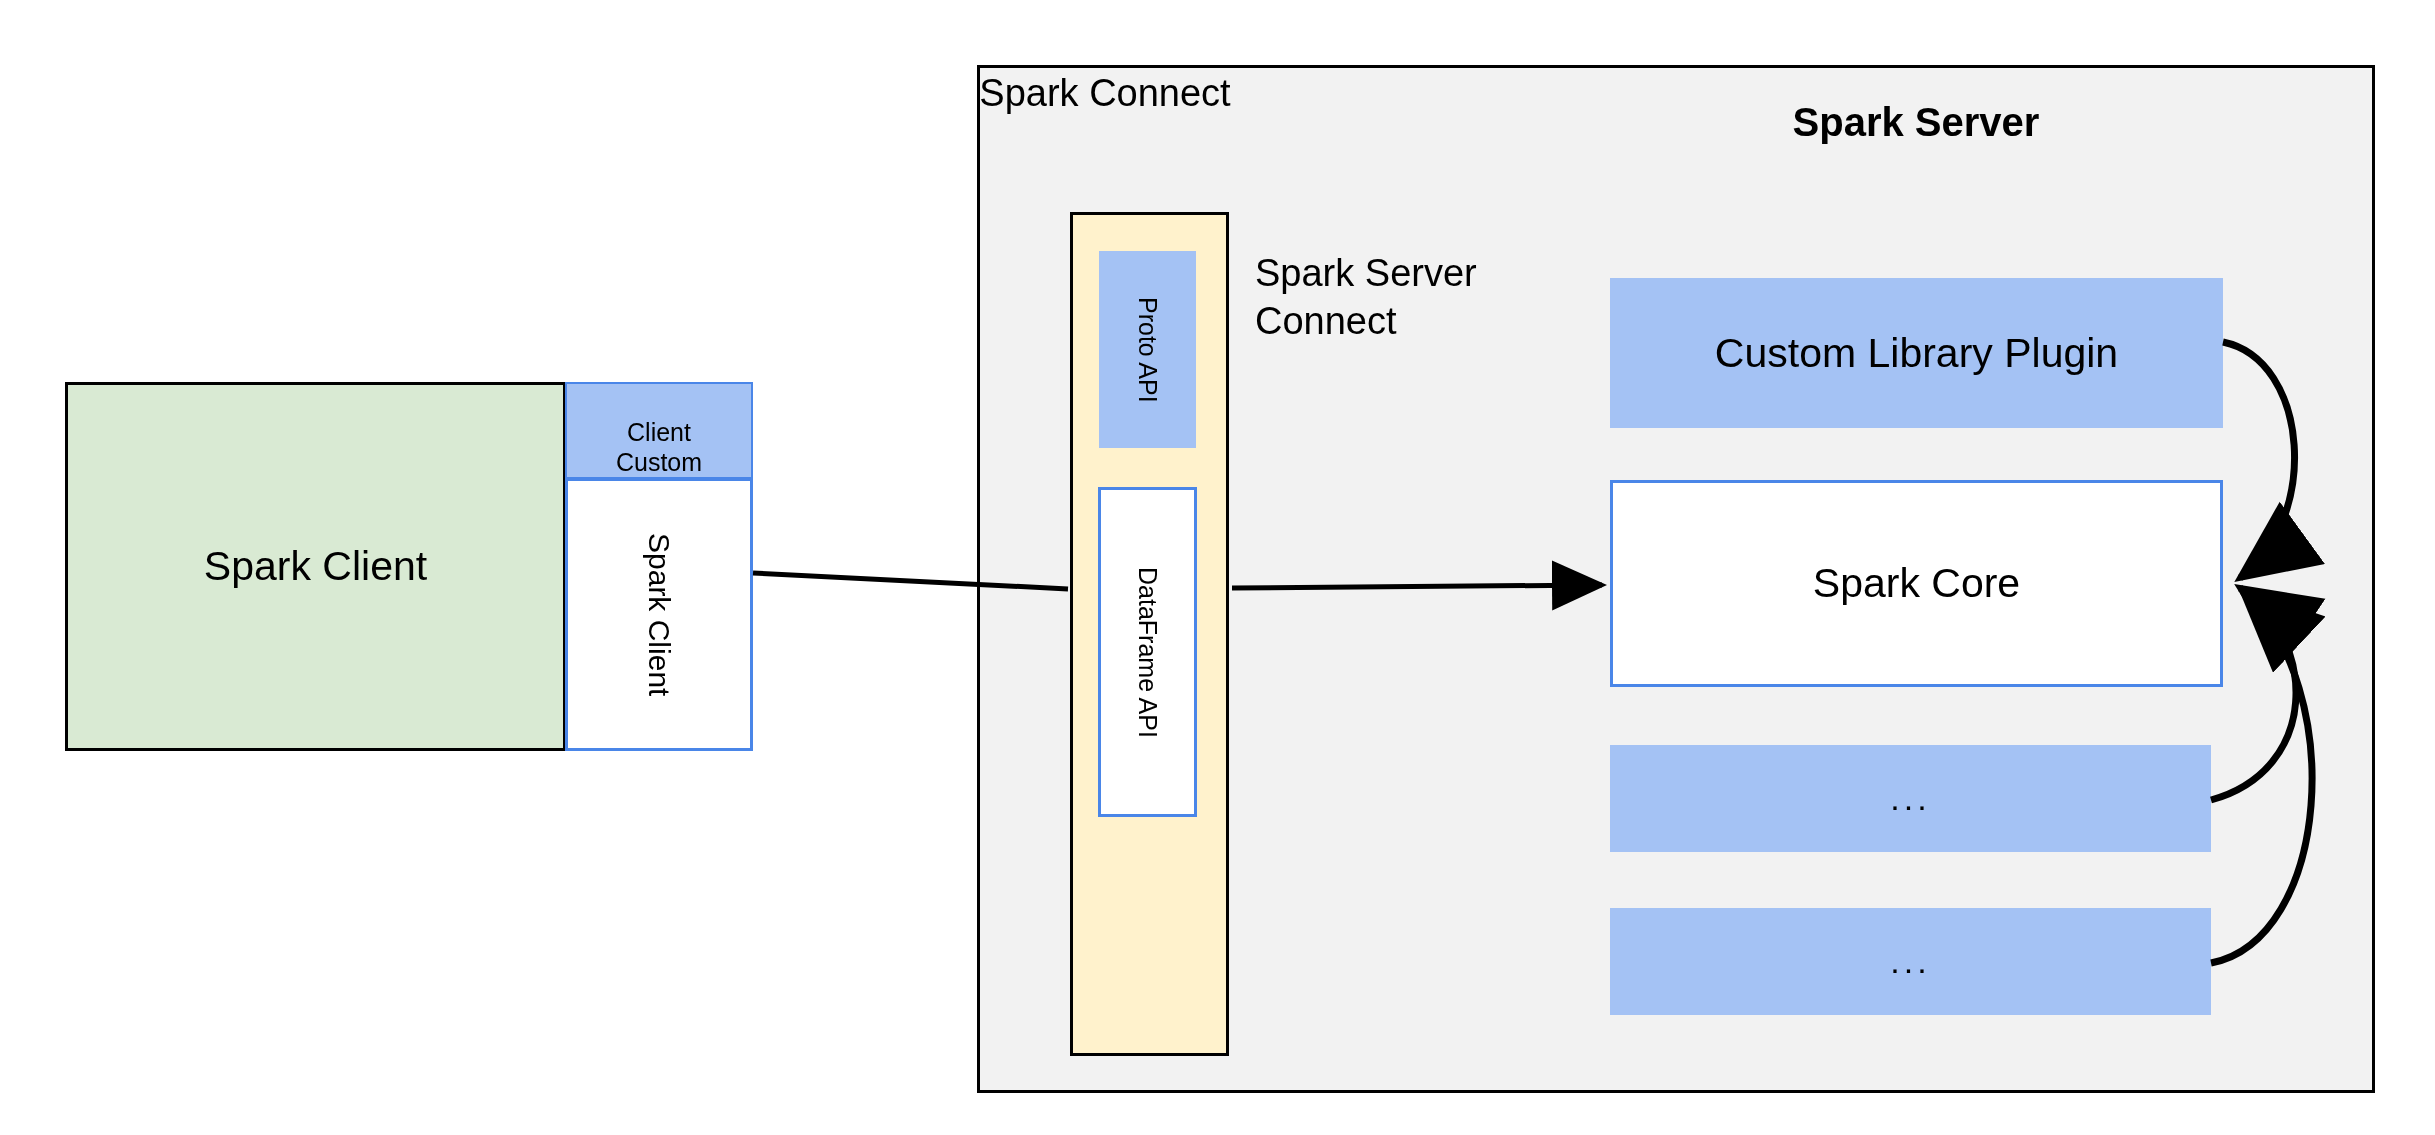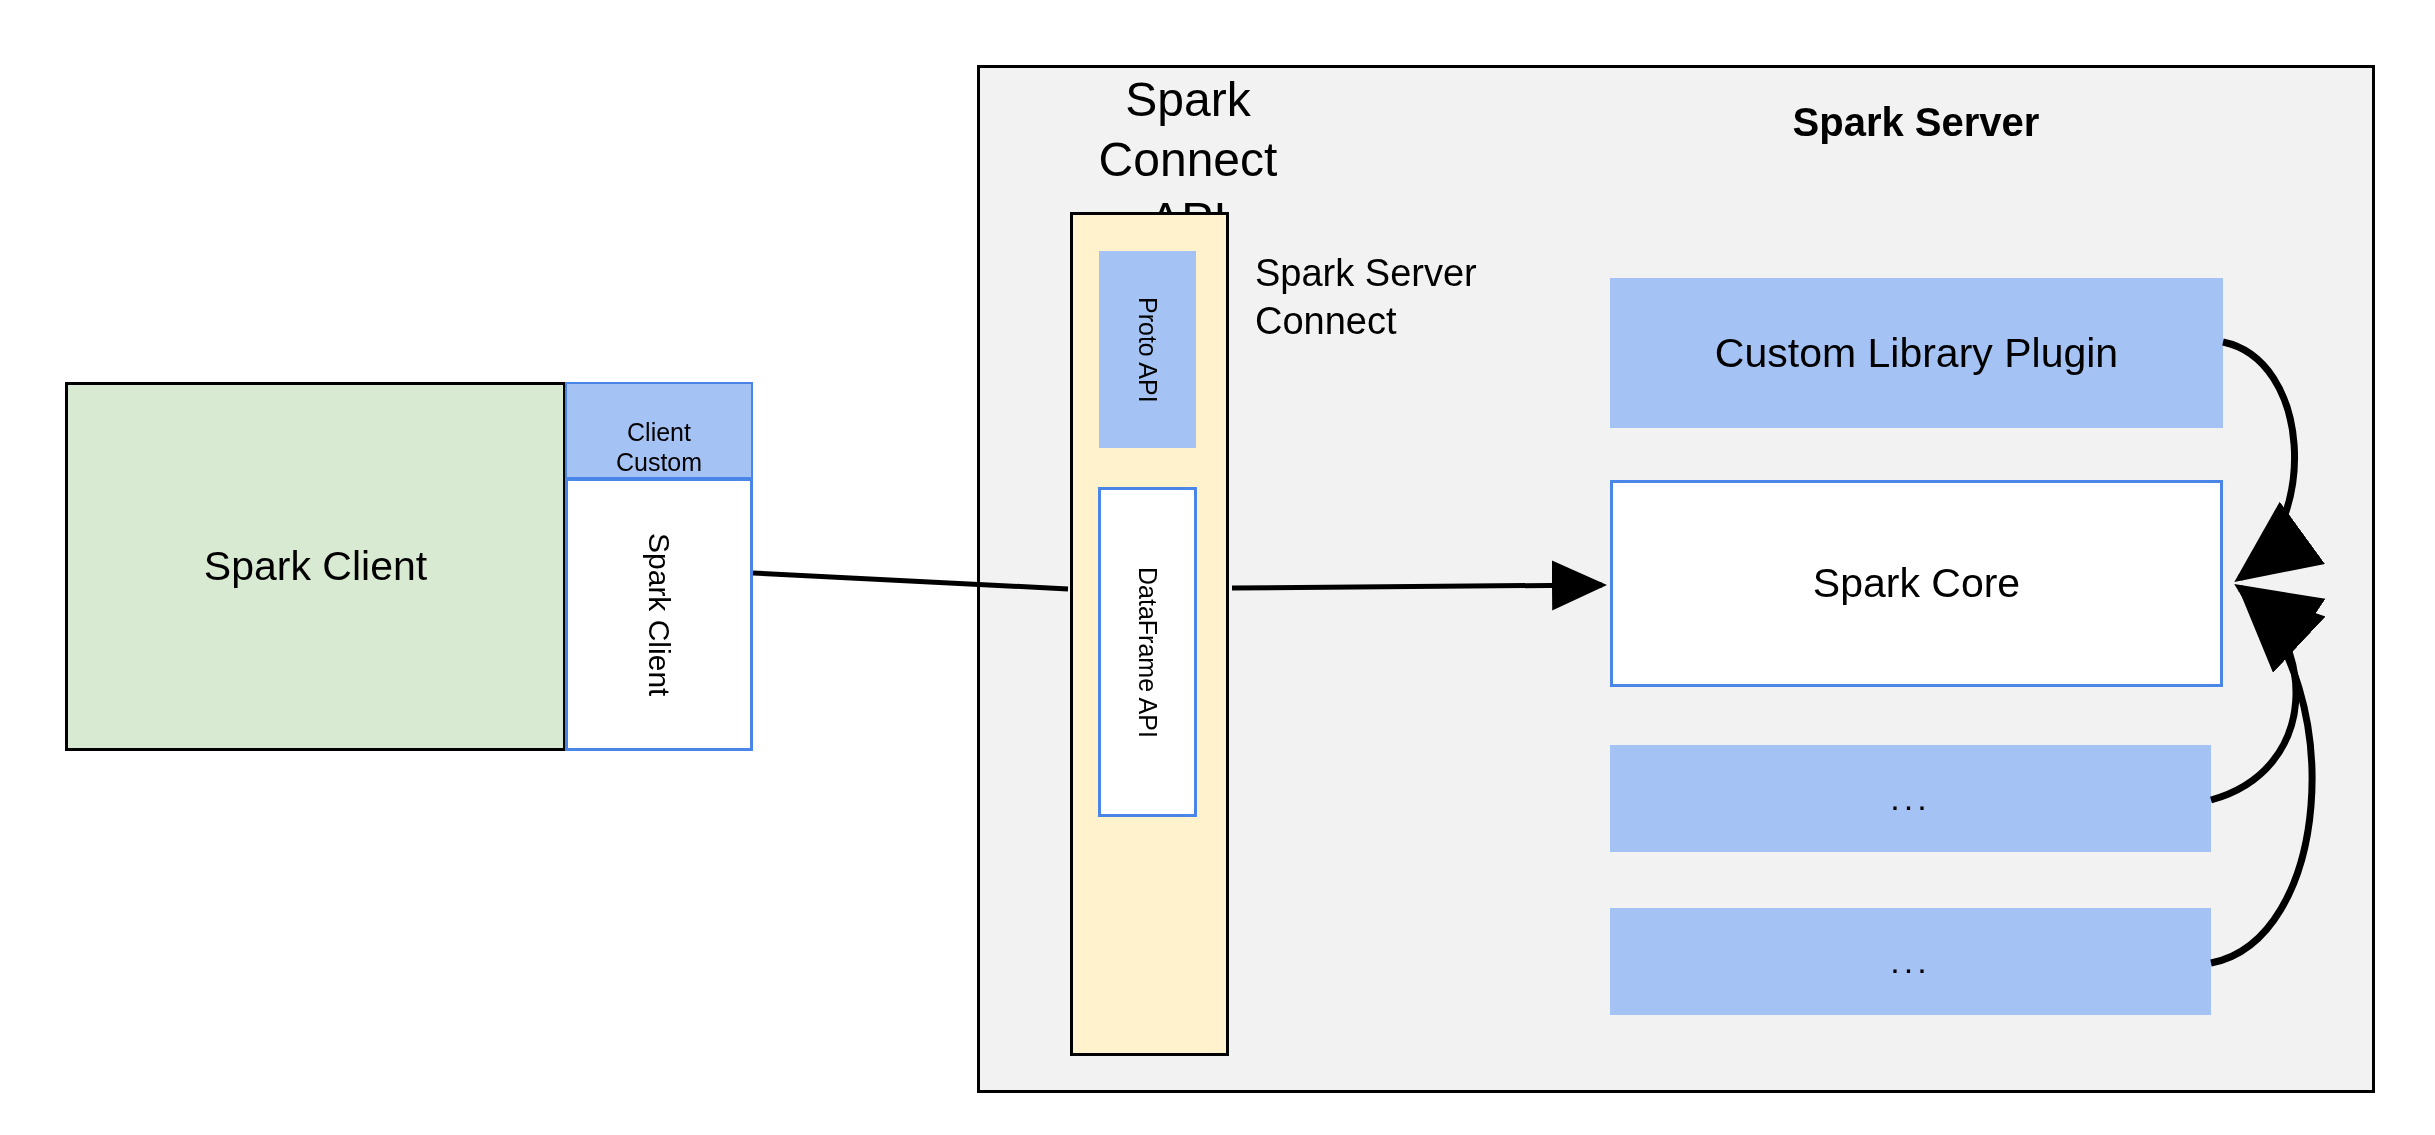--- a/index.html
+++ b/index.html
@@ -32,22 +32,22 @@
     writing-mode:vertical-rl; text-orientation:mixed;
     font-size:30px; color:#000; white-space:nowrap;
   }
 
   
   #server-container {
     left:977px; top:65px; width:1398px; height:1028px;
     background:#f2f2f2; border:3px solid #000000;
   }
   #spark-connect-api-label {
-    position:absolute; left:1043px; top:70px; width:290px;
-    font-size:48px; color:#000; text-align:center; line-height:1.25;
+    position:absolute; left:960px; top:70px; width:290px;
+    font-size:38px; color:#000; text-align:center; line-height:1.25;
   }
   #spark-server-label {
     position:absolute; left:1610px; top:100px; width:612px;
     font-size:40px; font-weight:bold; color:#000; text-align:center;
   }
   #spark-server-library-label {
     position:absolute; left:1255px; top:250px; width:310px;
     font-size:38px; color:#000; text-align:left; line-height:1.25;
   }
 
@@ -92,21 +92,20 @@
 </style>
 </head>
 <body>
 
 <div id="canvas">
 
   <div class="box" id="server-container"></div>
 
   <div id="spark-connect-api-label">
     <div>Spark Connect</div>
-    <div>API</div>
   </div>
 
   <div id="spark-server-label">Spark Server</div>
 
   <div id="spark-server-library-label">
     <div>Spark Server</div>
     <div>Connect</div>
   </div>
 
   <div class="box" id="connect-api-column"></div>

